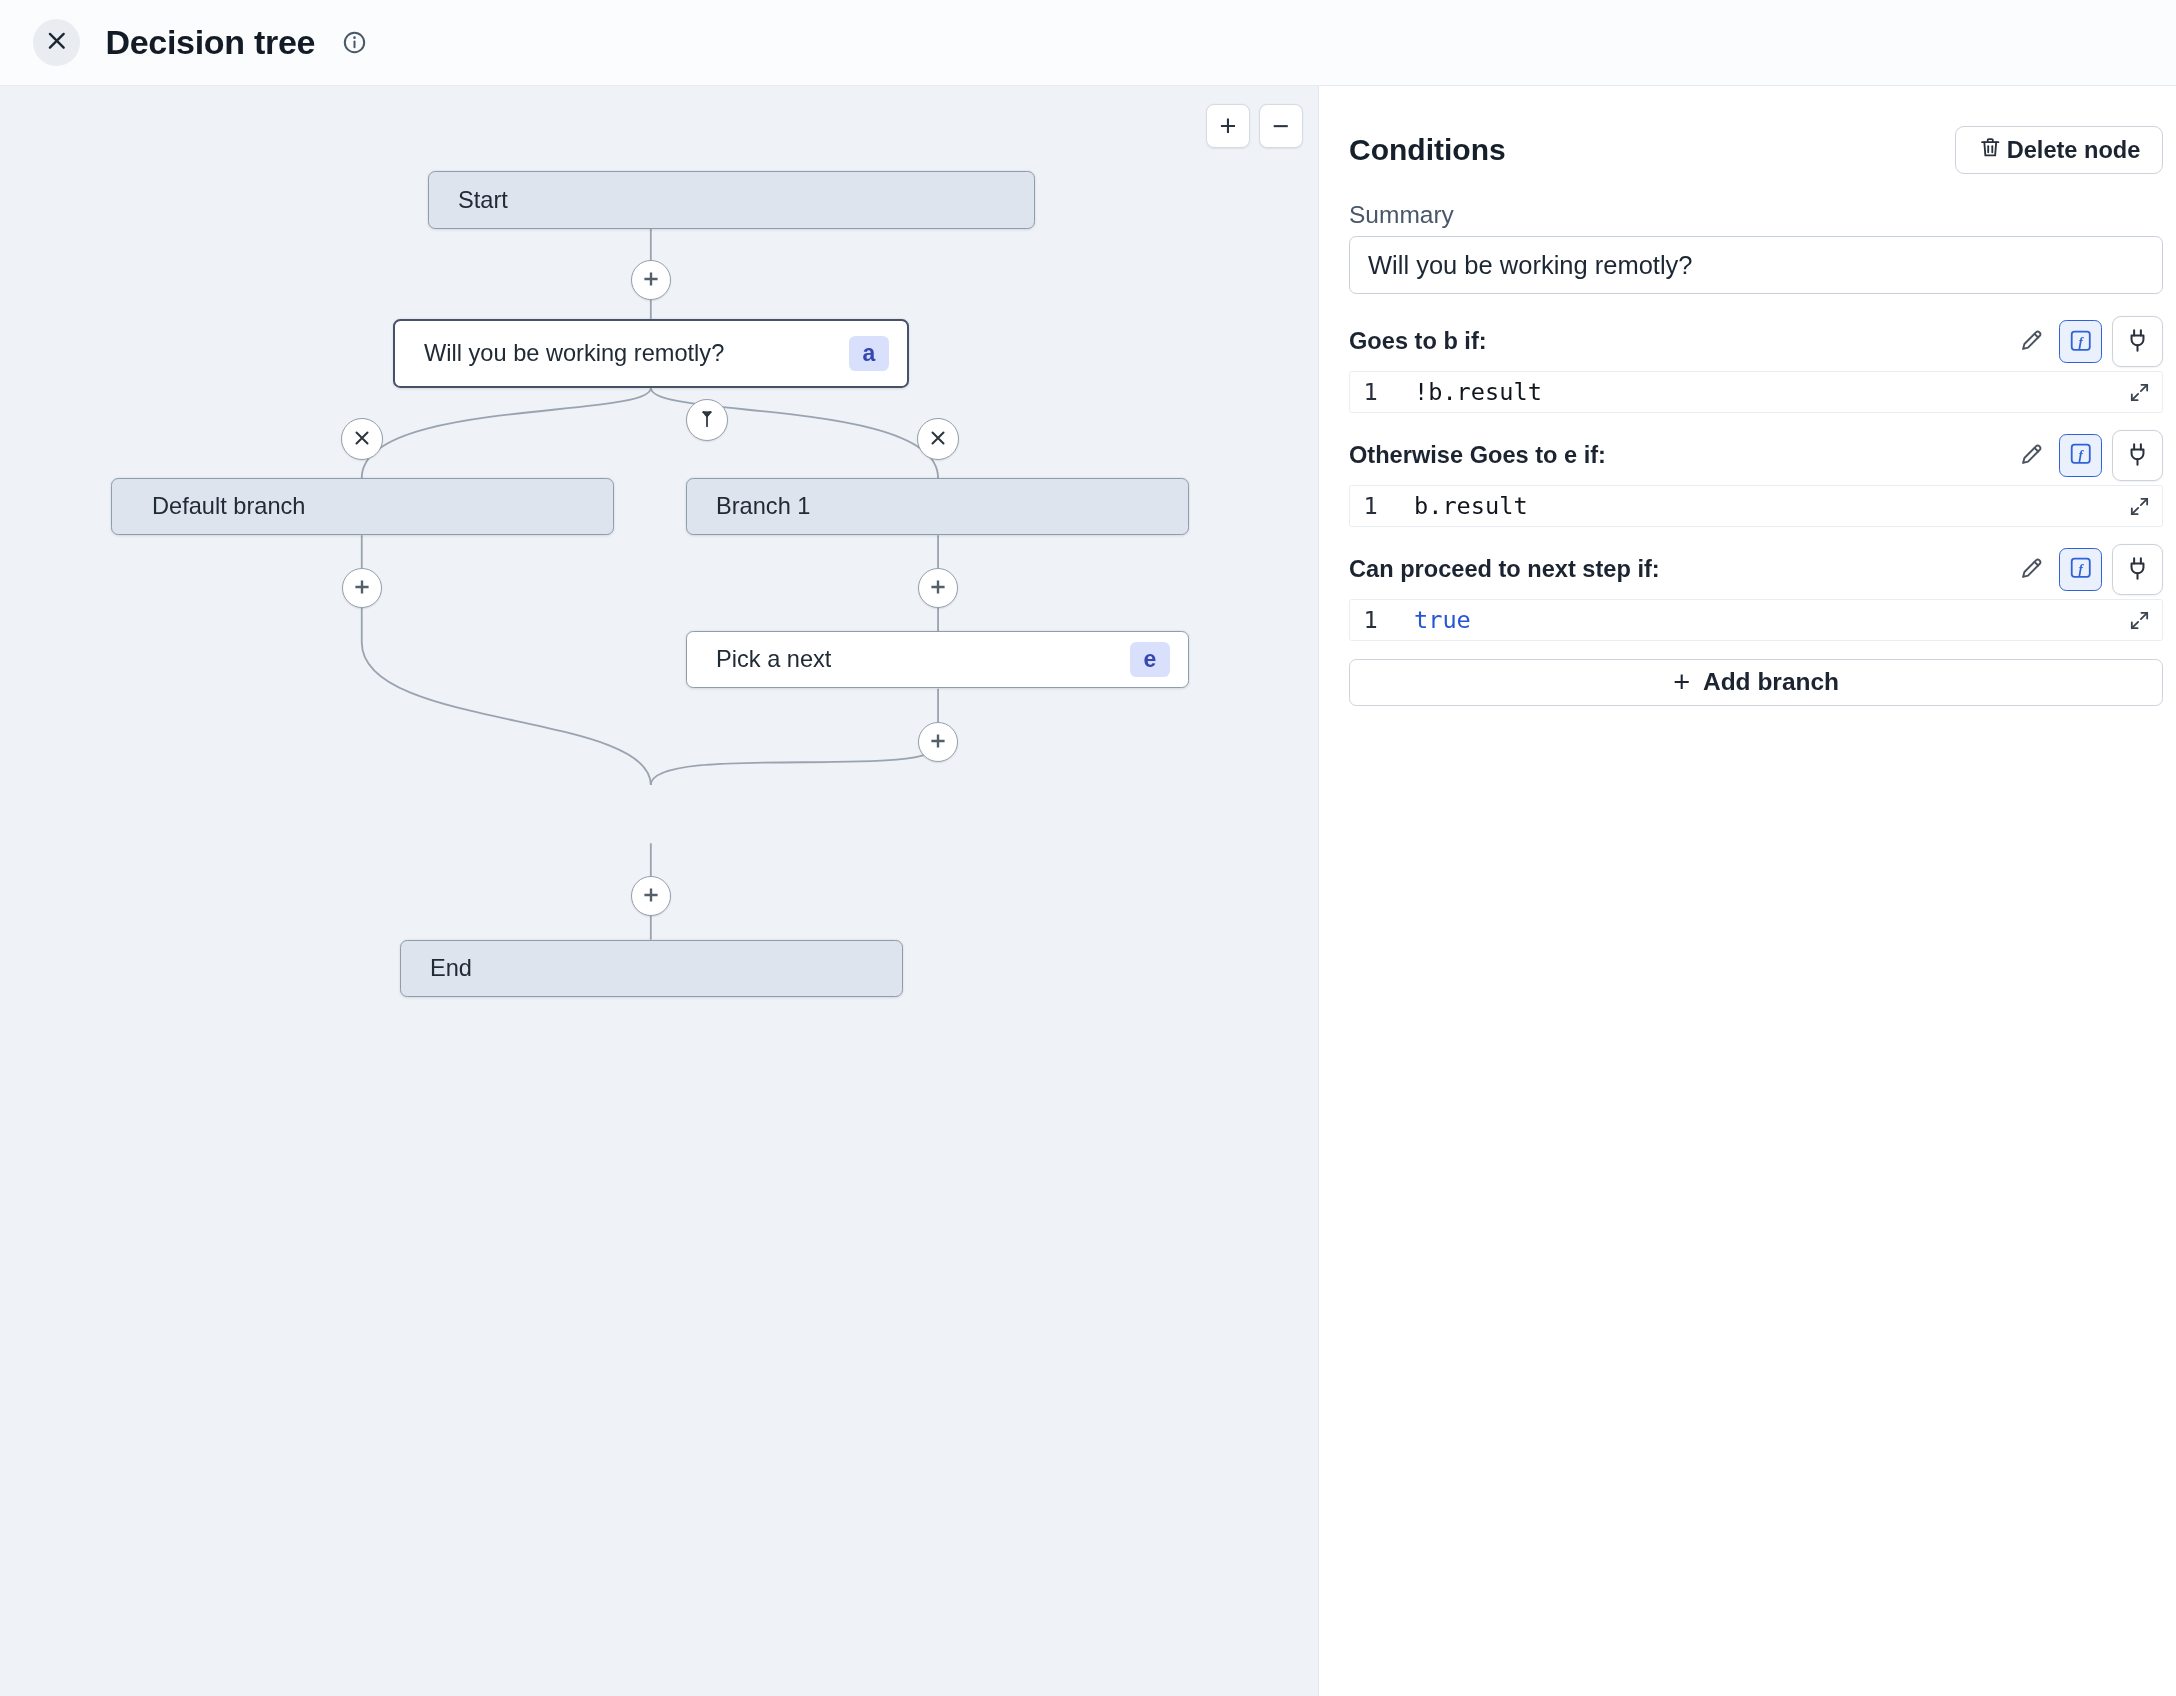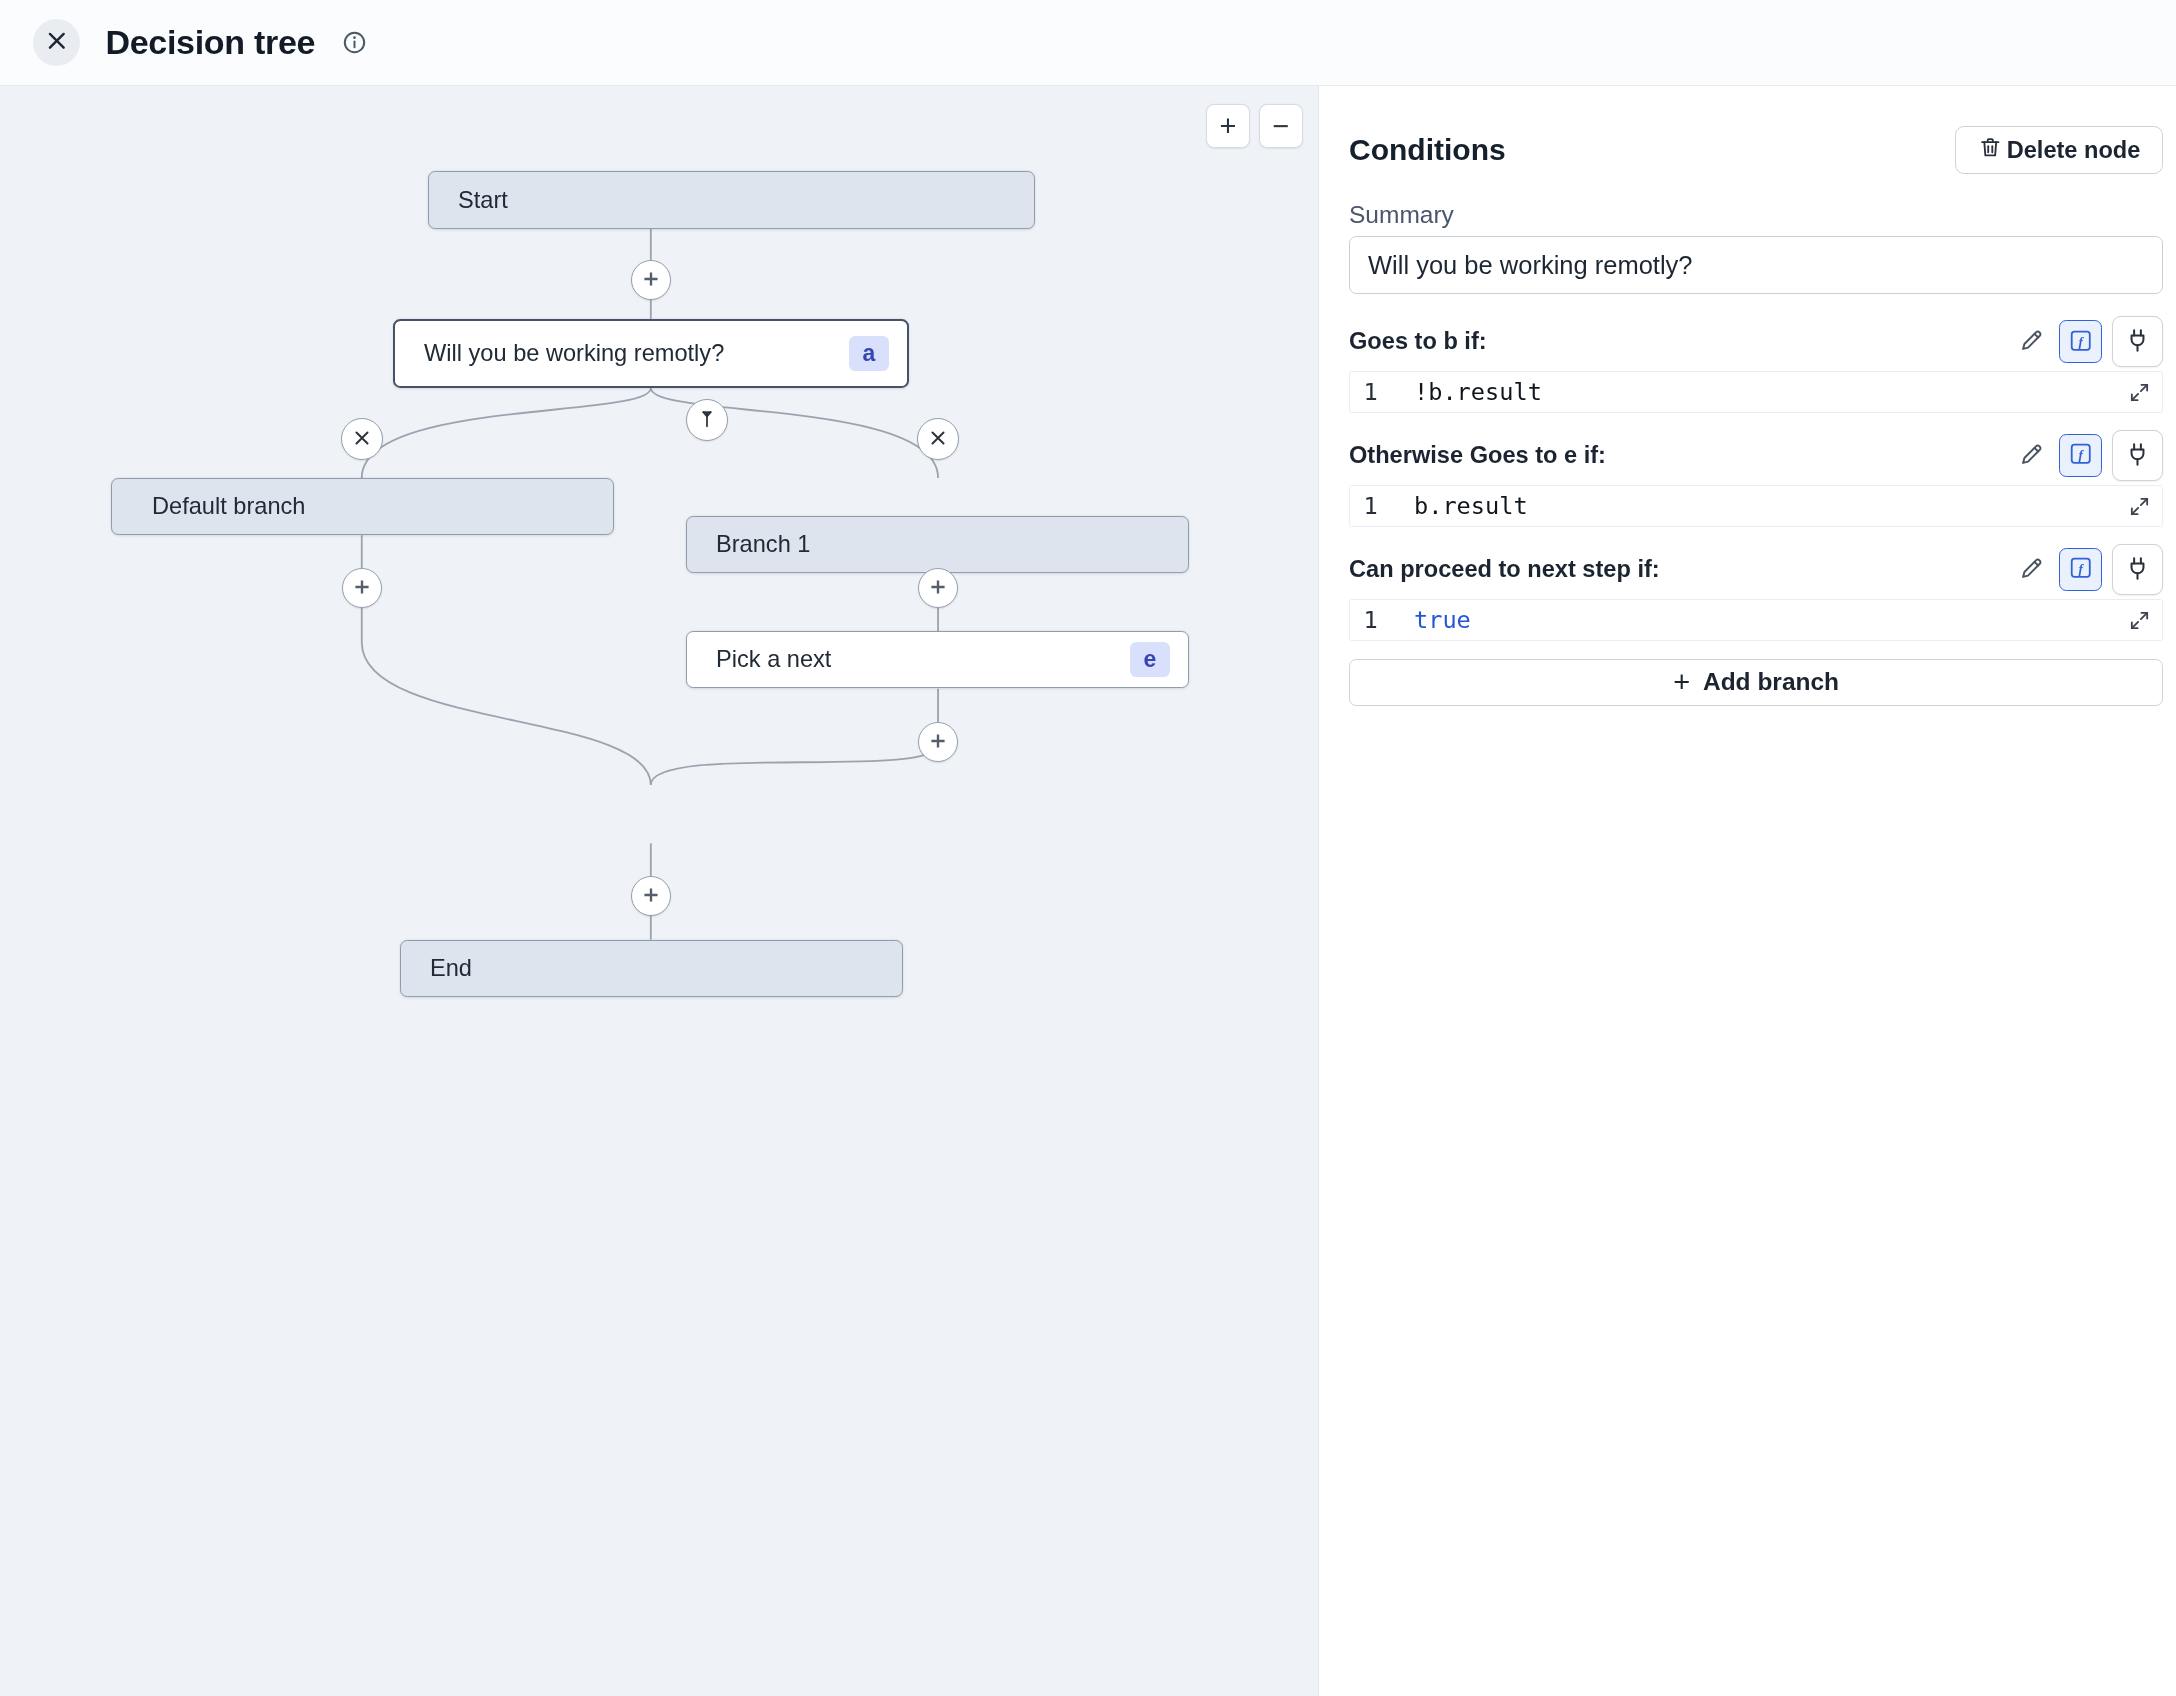--- a/index.html
+++ b/index.html
@@ -200,21 +200,21 @@
 
       <div class="node selected" style="left:393px; top:233px; width:516px; height:69px;">
         <span class="node-label">Will you be working remotly?</span>
         <span class="badge">a</span>
       </div>
 
       <div class="node gray" style="left:111px; top:392px; width:503px; height:57px;padding-left:40px;">
         <span class="node-label">Default branch</span>
       </div>
 
-      <div class="node gray" style="left:686px; top:392px; width:503px; height:57px;margin-top:38px;">
+      <div class="node gray" style="left:686px; top:392px; width:503px; height:57px;">
         <span class="node-label">Branch 1</span>
       </div>
 
       <div class="node" style="left:686px; top:545px; width:503px; height:57px;">
         <span class="node-label">Pick a next</span>
         <span class="badge">e</span>
       </div>
 
 
       <div class="node gray" style="left:400px; top:854px; width:503px; height:57px;">

